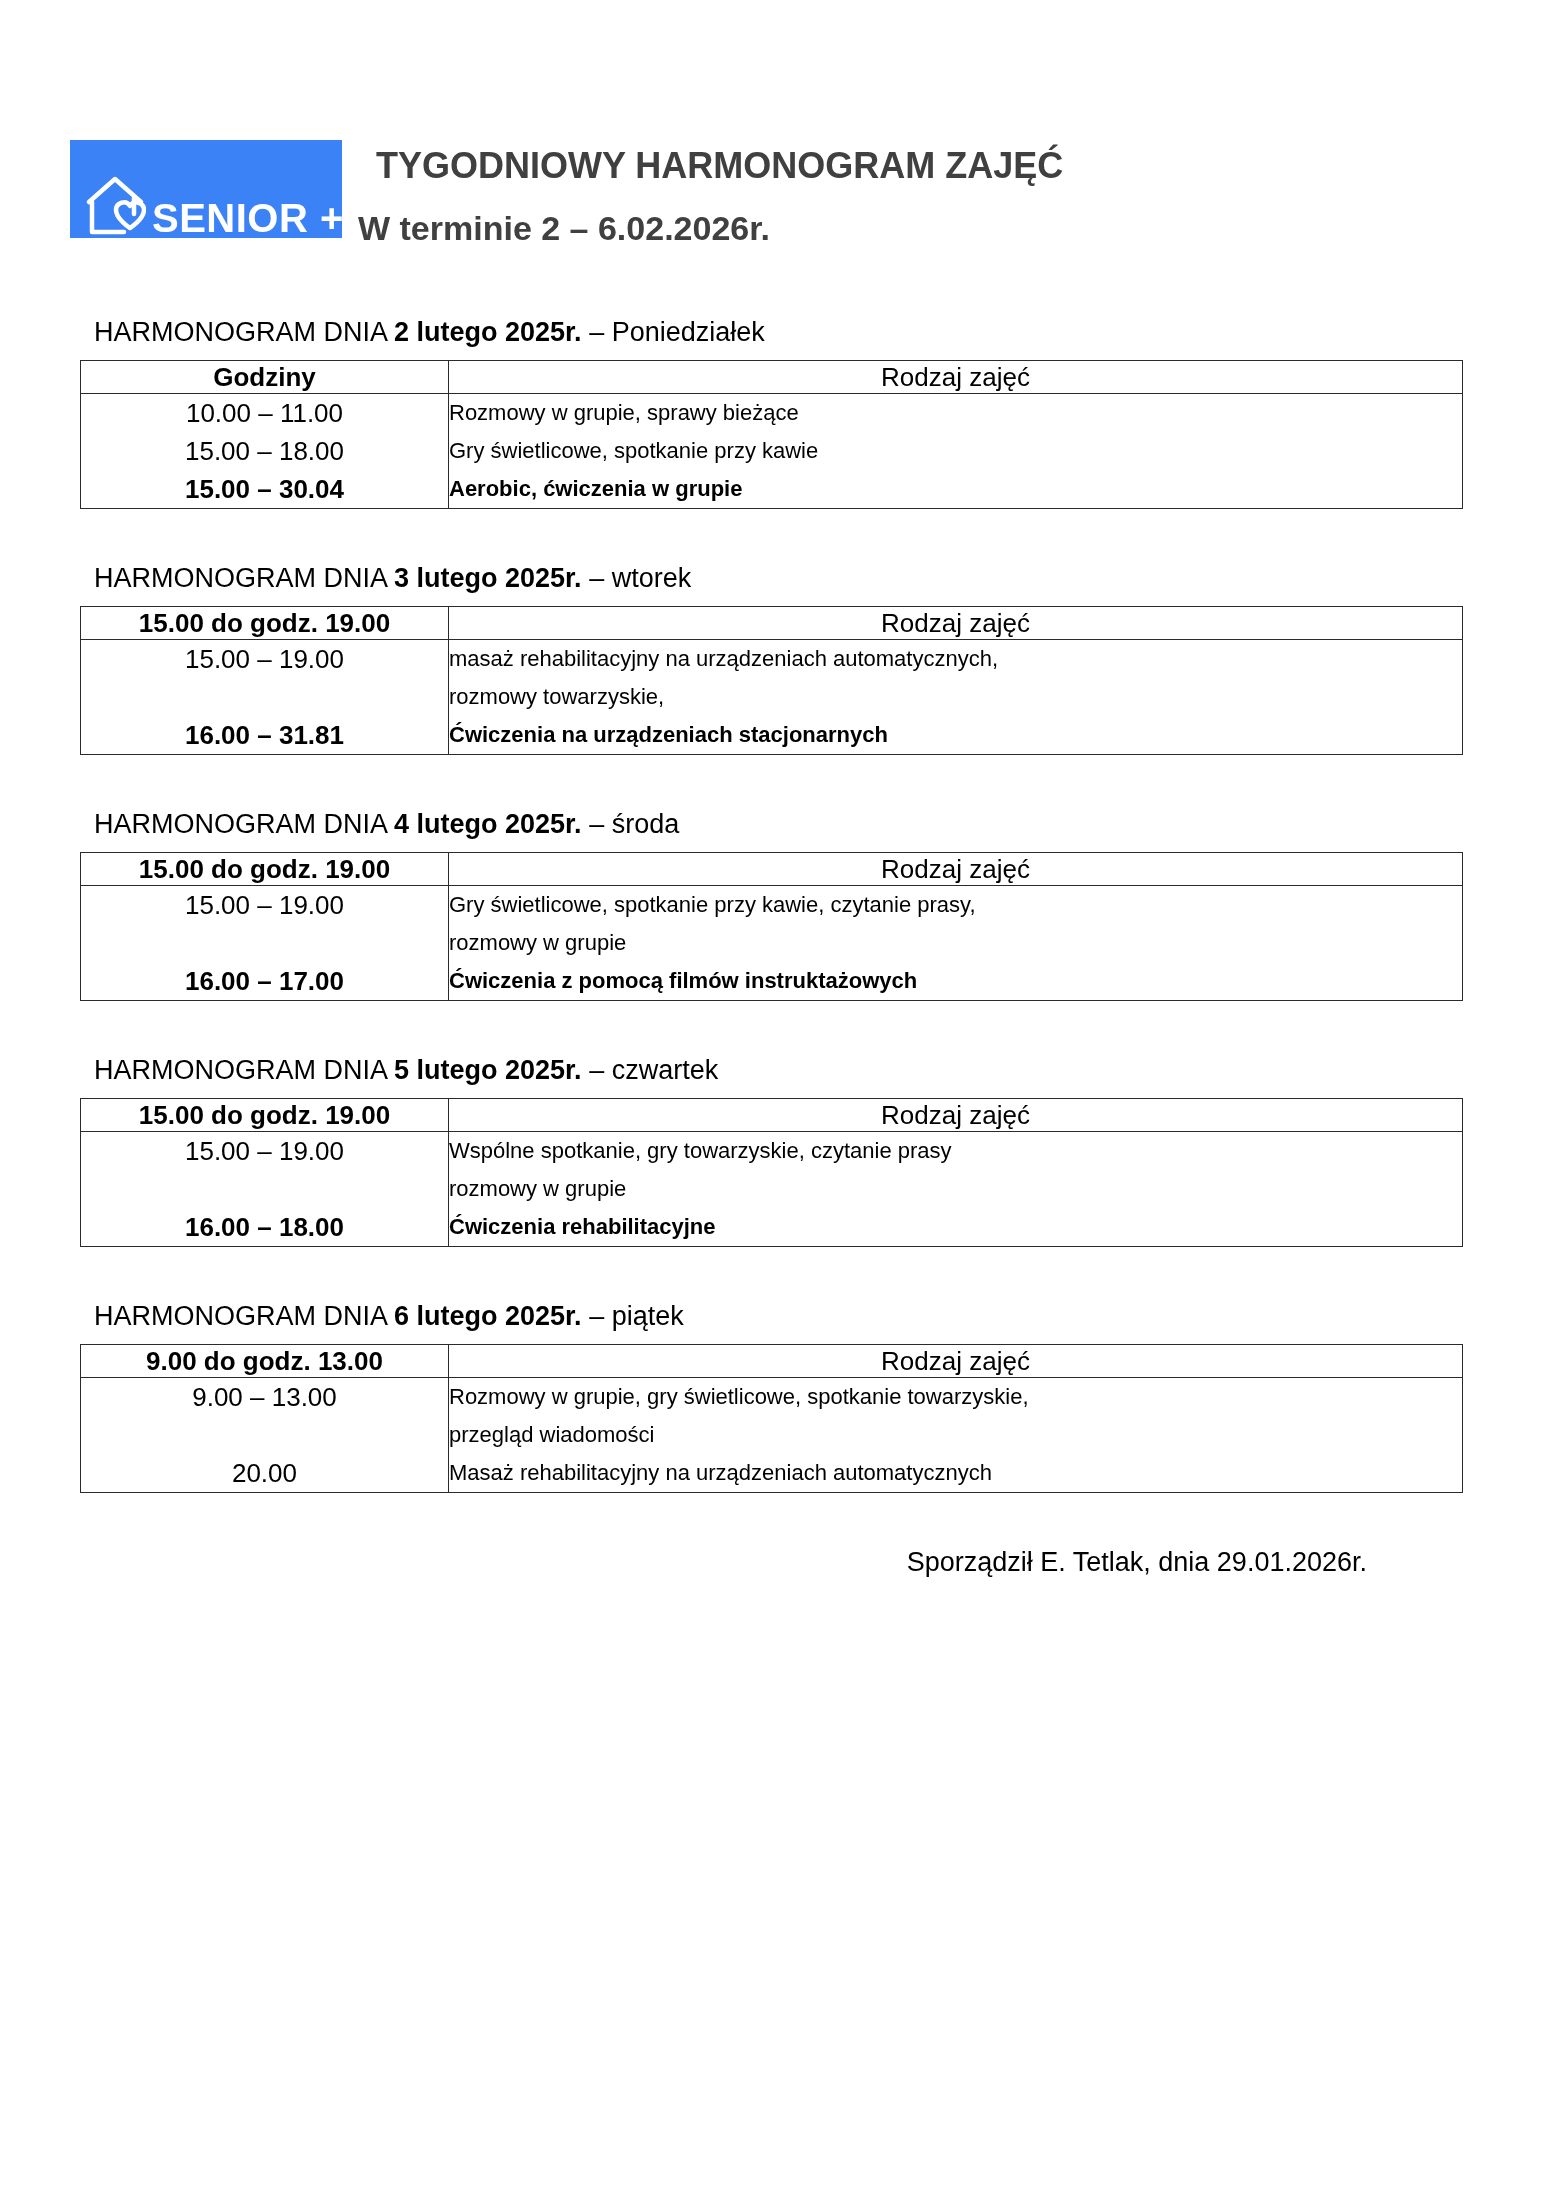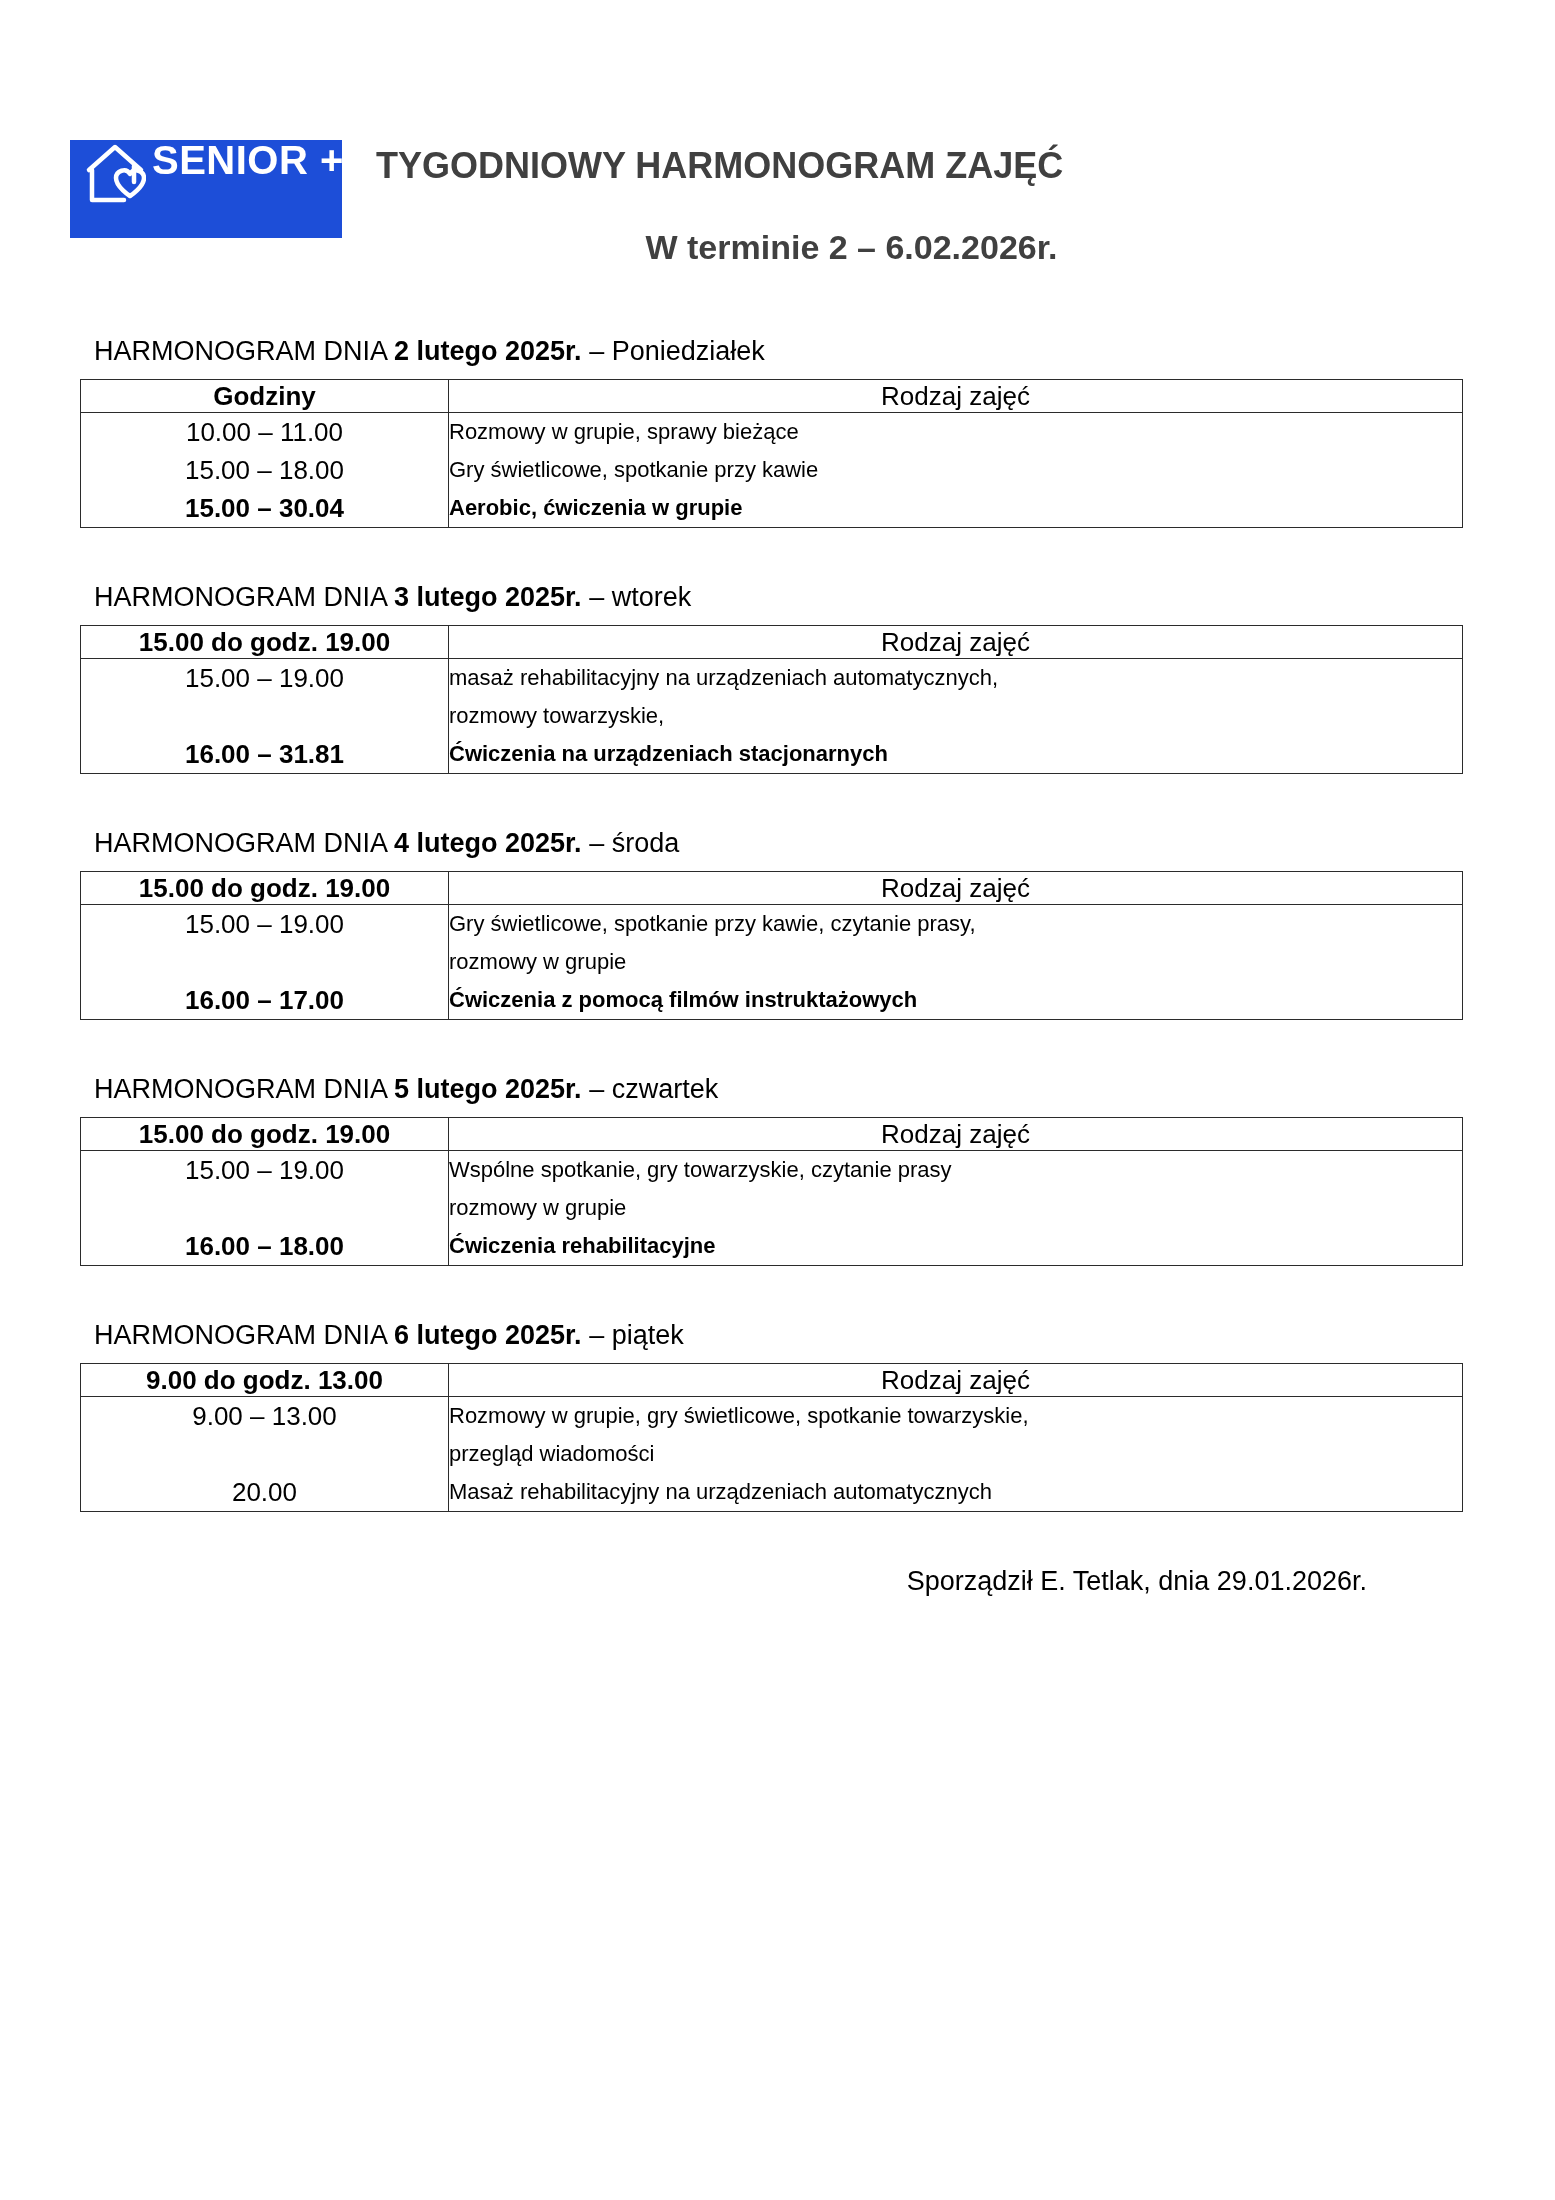--- a/index.html
+++ b/index.html
@@ -26,23 +26,23 @@
   .header {
     display: flex;
     align-items: flex-start;
     padding-top: 140px;
     padding-left: 70px;
   }
   .logo {
     flex: 0 0 auto;
     width: 272px;
     height: 98px;
-    background: #1d4ed8;
+    background: #3b82f6;
     display: flex;
-    align-items: flex-start;
+    align-items: flex-end;
     justify-content: flex-start;
     box-sizing: border-box;
     padding-left: 14px;
   }
   .logo-mark {
     flex: 0 0 auto;
     width: 62px;
     height: 66px;
     margin-right: 6px;
   }
@@ -76,22 +76,22 @@
   .title-2 {
     font-size: 36px;
     line-height: 44px;
     margin-top: 38px;
     text-align: center;
     padding-right: 70px;
   }
   .title-3 {
     font-size: 34px;
     line-height: 42px;
-    margin-top: 38px;
-    text-align: center;
+    margin-top: 19px;
+    text-align: left;
     padding-right: 150px;
   }
 
   
   .sections {
     margin-top: 66px;
     padding-left: 80px;
     padding-right: 92px;
   }
   .day-section {

